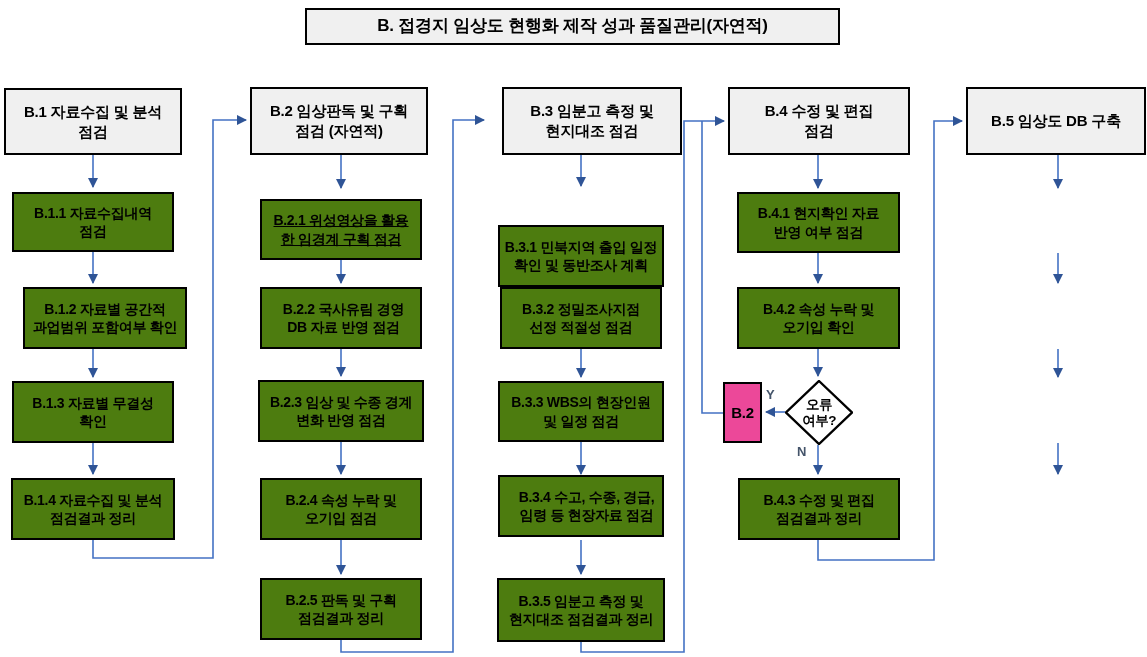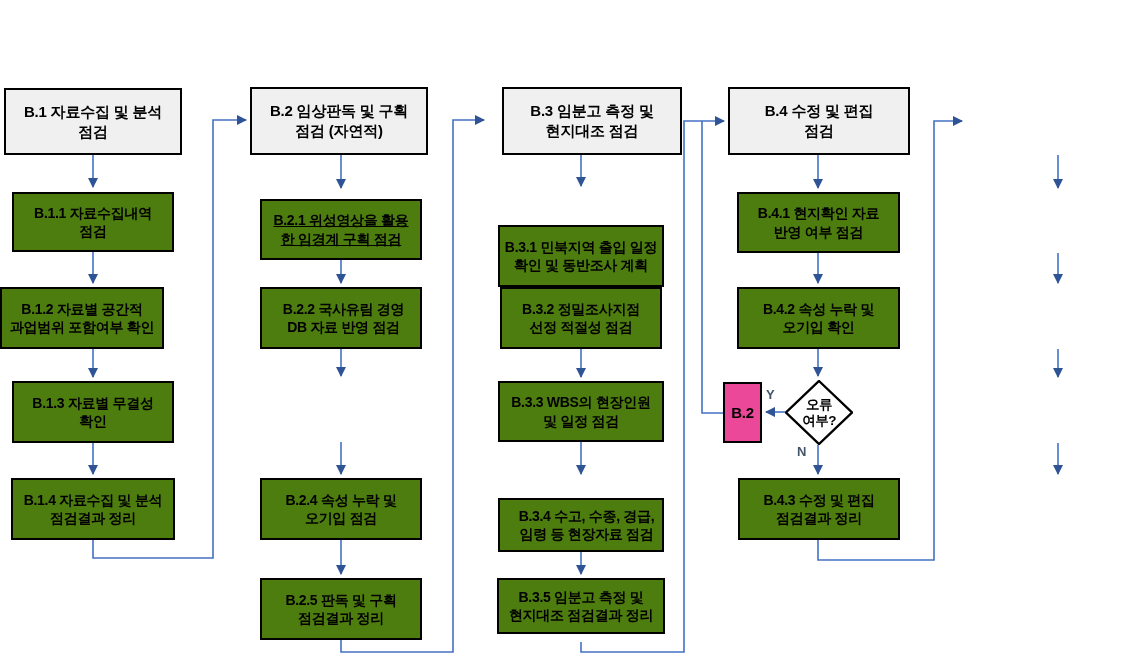--- a/index.html
+++ b/index.html
@@ -63,57 +63,61 @@
     <path class="flow" marker-end="url(#ah)" d="M785,412 H766"></path>
 
     <path class="flow" marker-end="url(#ah)" d="M93,540 V558 H213 V120 H246"></path>
     <path class="flow" marker-end="url(#ah)" d="M341,640 V652 H453 V120 H484"></path>
     <path class="flow" marker-end="url(#ah)" d="M581,642 V652 H684 V121 H724"></path>
     <path class="flow" marker-end="url(#ah)" d="M818,540 V560 H934 V121 H962"></path>
 
     <path class="flow" d="M723,413 H702 V121"></path>
   </svg>
 
+  <div class="box titlebox" style="left:305px;top:8px;width:535px;height:37px;">B. 접경지 임상도 현행화 제작 성과 품질관리(자연적)</div>
 
   <div class="box hdr" style="left:4px;top:88px;width:178px;height:67px;">B.1 자료수집 및 분석
 점검</div>
   <div class="box hdr" style="left:250px;top:87px;width:178px;height:68px;">B.2 임상판독 및 구획
 점검 (자연적)</div>
   <div class="box hdr" style="left:488px;top:87px;width:180px;height:68px;margin-left:14px;">B.3 임분고 측정 및
 현지대조 점검</div>
   <div class="box hdr" style="left:728px;top:87px;width:182px;height:68px;">B.4 수정 및 편집
 점검</div>
+  <div class="box hdr" style="left:966px;top:87px;width:180px;height:68px;">B.5 임상도 DB 구축</div>
 
   <div class="box" style="left:12px;top:192px;width:162px;height:60px;">B.1.1 자료수집내역
 점검</div>
-  <div class="box" style="left:0;top:287px;width:164px;height:62px;">B.1.2  자료별 공간적
+  <div class="box" style="left:23px;top:287px;width:164px;height:62px;">B.1.2  자료별 공간적
 과업범위 포함여부 확인</div>
   <div class="box" style="left:12px;top:381px;width:162px;height:62px;">B.1.3  자료별 무결성
 확인</div>
   <div class="box" style="left:11px;top:478px;width:164px;height:62px;">B.1.4  자료수집 및 분석
 점검결과 정리</div>
 
   <div class="box" style="left:260px;top:199px;width:162px;height:61px;text-decoration:underline;">B.2.1 위성영상을 활용
 한 임경계 구획 점검</div>
   <div class="box" style="left:260px;top:287px;width:162px;height:62px;padding-left:7px;">B.2.2 국사유림 경영
 DB 자료 반영 점검</div>
+  <div class="box" style="left:258px;top:380px;width:166px;height:62px;">B.2.3 임상 및 수종 경계
+변화 반영 점검</div>
   <div class="box" style="left:260px;top:478px;width:162px;height:62px;">B.2.4 속성 누락 및
 오기입 점검</div>
   <div class="box" style="left:260px;top:578px;width:162px;height:62px;">B.2.5 판독 및 구획
 점검결과 정리</div>
 
   <div class="box" style="left:498px;top:190px;width:166px;height:62px;margin-top:35px;">B.3.1 민북지역 출입 일정
 확인 및 동반조사 계획</div>
   <div class="box" style="left:500px;top:287px;width:162px;height:62px;">B.3.2 정밀조사지점
 선정 적절성 점검</div>
   <div class="box" style="left:498px;top:381px;width:166px;height:61px;">B.3.3 WBS의 현장인원
 및 일정 점검</div>
-  <div class="box" style="left:498px;top:498px;width:166px;height:54px;padding-left:13px;">B.3.4 수고, 수종, 경급,
+  <div class="box" style="left:498px;top:475px;width:166px;height:62px;padding-left:13px;">B.3.4 수고, 수종, 경급,
 임령 등 현장자료 점검</div>
-  <div class="box" style="left:497px;top:578px;width:168px;height:56px;">B.3.5 임분고 측정 및
+  <div class="box" style="left:497px;top:578px;width:168px;height:64px;">B.3.5 임분고 측정 및
 현지대조 점검결과 정리</div>
 
   <div class="box" style="left:737px;top:192px;width:163px;height:61px;">B.4.1 현지확인 자료
 반영 여부 점검</div>
   <div class="box" style="left:737px;top:287px;width:163px;height:62px;">B.4.2 속성 누락 및
 오기입 확인</div>
   <div class="box" style="left:738px;top:478px;width:162px;height:62px;">B.4.3 수정 및 편집
 점검결과 정리</div>
 
   <div class="diamond">

